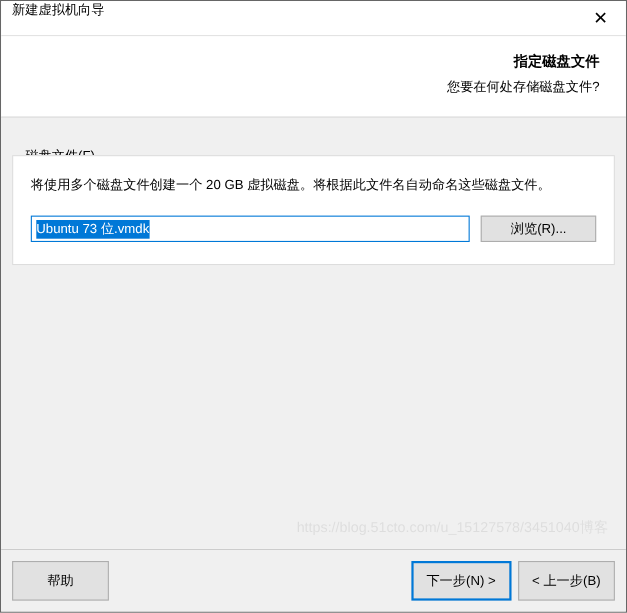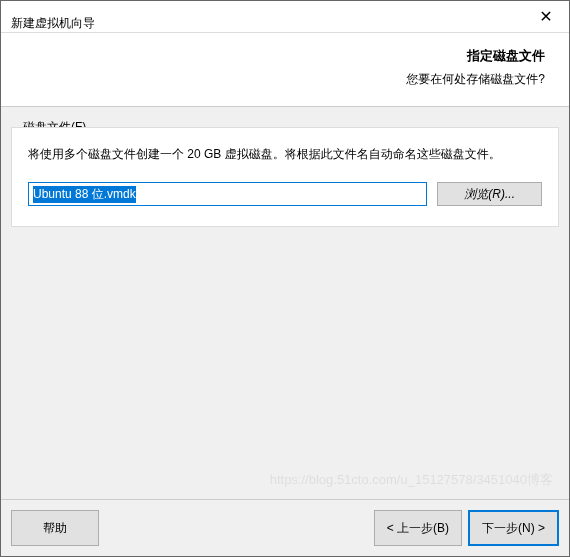--- a/index.html
+++ b/index.html
@@ -9,21 +9,21 @@
       background: #fff;
       width: 570px;
       height: 557px;
       border: 1px solid #666;
       display: flex;
       flex-direction: column;
       color: #000;
     }
     .titlebar {
       display: flex;
-      align-items: flex-end;
+      align-items: flex-start;
       justify-content: space-between;
       height: 32px;
       padding-left: 10px;
       background: #fff;
       border-bottom: 1px solid #ddd;
     }
     .titlebar-text { font-size: 12px; }
     .close-btn {
       width: 46px; height: 32px;
       display: flex; align-items: center; justify-content: center;
@@ -45,21 +45,21 @@
       padding: 10px;
       position: relative;
     }
     .groupbox {
       background: #fff;
       border: 1px solid #ddd;
       padding: 16px 16px 20px 16px;
       position: relative;
     }
     
-    .group-wrapper { position: relative; margin-top: 10px; }
+    .group-wrapper { position: relative; margin-top: 24px; }
     .group-legend {
       position: absolute; top: -8px; left: 8px;
       background: #f0f0f0; padding: 0 4px; font-size: 12px;
     }
     .desc { font-size: 12px; line-height: 1.7; margin-bottom: 18px; }
     .file-row { display: flex; gap: 10px; align-items: center; }
     .input-box {
       flex: 1;
       height: 24px;
       border: 1px solid #0078d7;
@@ -71,21 +71,20 @@
     }
     .browse-btn {
       height: 24px;
       min-width: 80px;
       padding: 0 26px;
       background: #e1e1e1;
       border: 1px solid #adadad;
       font-size: 12px;
       font-family: inherit;
       cursor: pointer;
-      font-style: italic;
     }
     .watermark {
       position: absolute;
       bottom: 10px;
       right: 16px;
       color: rgba(0,0,0,0.08);
       font-size: 13px;
       pointer-events: none;
     }
     .footer {
@@ -125,27 +124,27 @@
   <div class="header-sub">您要在何处存储磁盘文件?</div>
 </div>
 
 <div class="content">
   <div class="group-wrapper">
     <div class="group-legend">磁盘文件(F)</div>
     <div class="groupbox">
       <div class="desc">将使用多个磁盘文件创建一个 20 GB 虚拟磁盘。将根据此文件名自动命名这些磁盘文件。</div>
       <div class="file-row">
         <div class="input-box">
-          <span class="selected-text" style="background:#0078d7;color:#fff;">Ubuntu 88 位.vmdk</span>
+          <span class="selected-text" style="background:#0078d7;color:#fff;">Ubuntu 73 位.vmdk</span>
         </div>
         <button class="browse-btn">浏览(R)...</button>
       </div>
     </div>
   </div>
   <div class="watermark">https://blog.51cto.com/u_15127578/3451040博客</div>
 </div>
 
 <div class="footer">
   <button class="btn help-btn">帮助</button>
   <div class="spacer"></div>
+  <button class="btn btn-default">下一步(N) &gt;</button>
   <button class="btn">&lt; 上一步(B)</button>
-  <button class="btn btn-default">下一步(N) &gt;</button>
 </div>
 
 </body></html>

